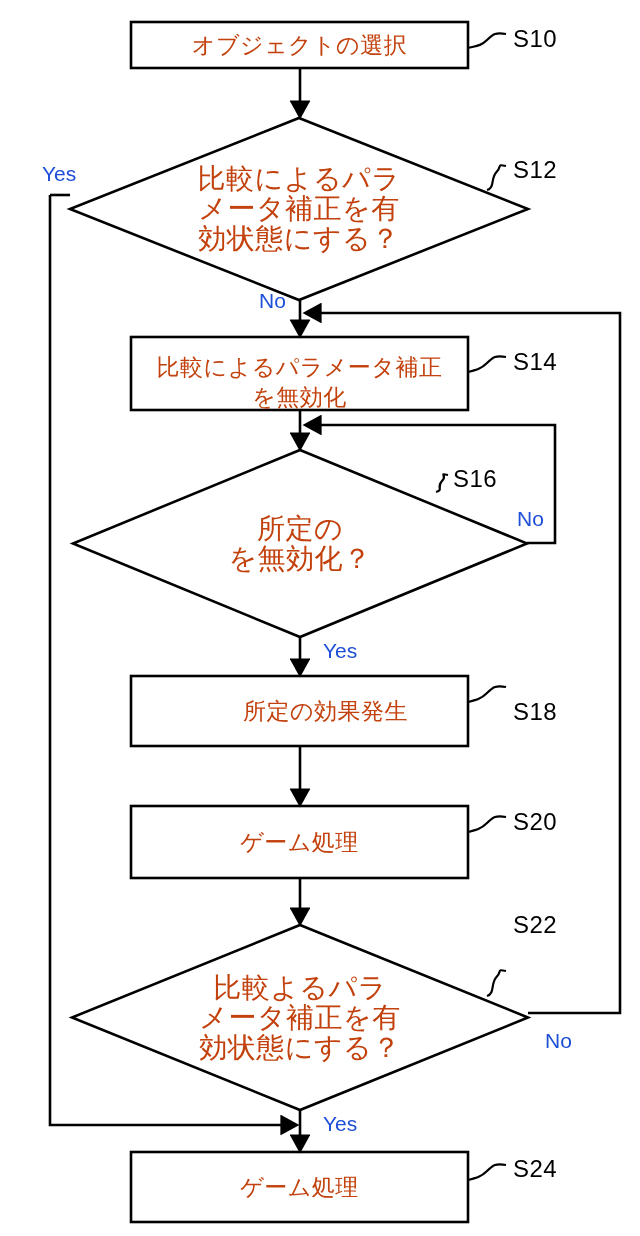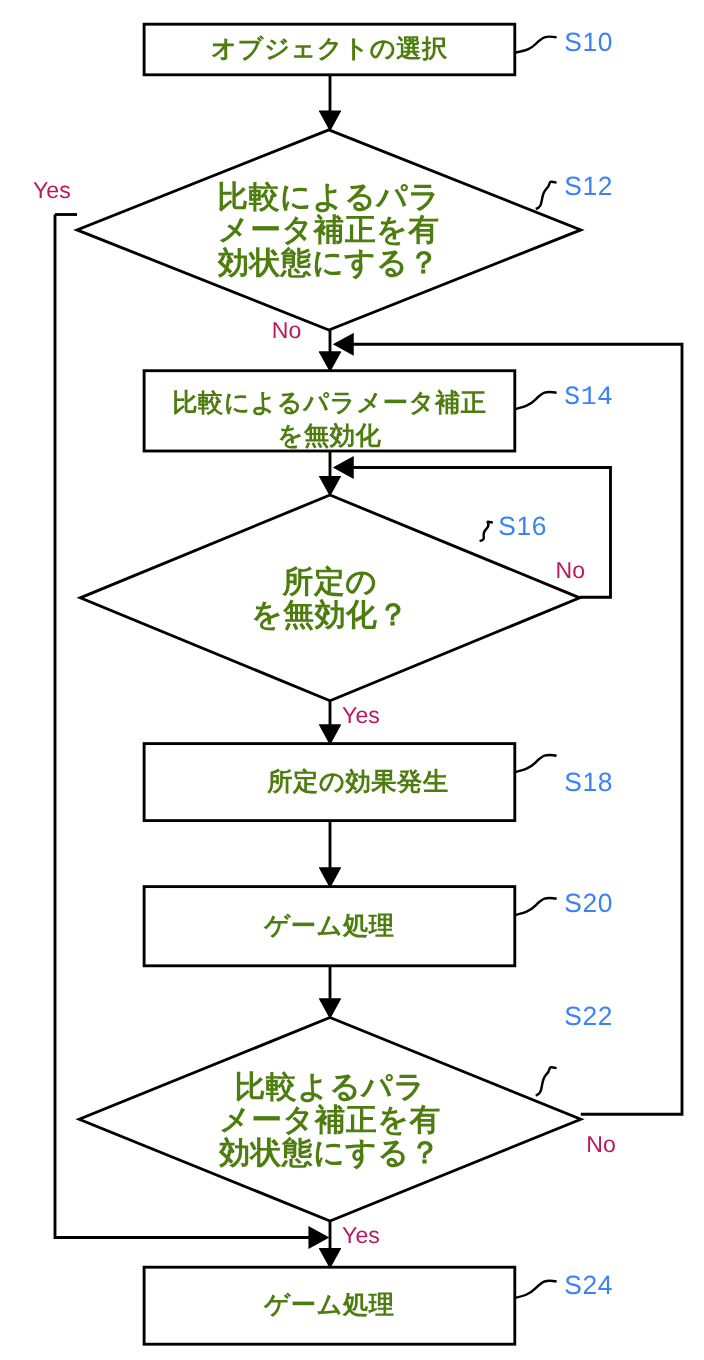--- a/index.html
+++ b/index.html
@@ -1,35 +1,34 @@
 <!DOCTYPE html>
 <html><head>
 <meta charset="utf-8">
 <style>
   html,body{margin:0;padding:0;background:#ffffff;}
   body{width:640px;height:1236px;position:relative;overflow:hidden;
        font-family:"Liberation Sans","DejaVu Sans",sans-serif;color:#000;}
   #flow{position:absolute;left:0;top:0;width:640px;height:1236px;}
   .node-label{
     position:absolute;display:flex;align-items:center;justify-content:center;
-    text-align:center;white-space:pre-line;color:#4d7c0f;
+    text-align:center;white-space:pre-line;color:#c2410c;
     font-family:"DejaVu Sans","Liberation Sans",sans-serif;
     font-size:23px;line-height:30px;letter-spacing:0.5px;
     pointer-events:none;
-    font-weight:bold;
   }
   .diamond-label{font-size:28px;line-height:30px;}
   .step-tag{
     position:absolute;font-size:24px;line-height:24px;
     font-family:"Liberation Sans","DejaVu Sans",sans-serif;
-    letter-spacing:0.5px;color:#3b82f6;
+    letter-spacing:0.5px;color:#000000;
   }
   .edge-label{
     position:absolute;font-size:21px;line-height:21px;
-    font-family:"Liberation Sans","DejaVu Sans",sans-serif;color:#be185d;
+    font-family:"Liberation Sans","DejaVu Sans",sans-serif;color:#1d4ed8;margin-left:12px;
   }
 </style>
 </head>
 <body>
 
 <svg id="flow" viewBox="0 0 640 1236">
   <defs>
     <marker id="arrow" viewBox="0 0 12 12" refX="9" refY="6" markerWidth="8" markerHeight="8" orient="auto-start-reverse">
       <path d="M 0 0 L 11 6 L 0 12 z" fill="#000"></path>
     </marker>
@@ -82,21 +81,21 @@
     <div class="node-label" style="left: 131px; top: 676px; width: 389px; height: 70px;">所定の効果発生</div>
     <div class="node-label" style="left: 131px; top: 806px; width: 337px; height: 72px;">ゲーム処理</div>
     <div class="node-label diamond-label" style="left: 72px; top: 925px; width: 456px; height: 185px;">比較よるパラ
 メータ補正を有
 効状態にする？</div>
     <div class="node-label" style="left: 131px; top: 1152px; width: 337px; height: 70px;">ゲーム処理</div>
   </div>
 <div id="tags">
     <div class="step-tag" style="left: 513px; top: 27px;">S10</div>
     <div class="step-tag" style="left: 513px; top: 158px;">S12</div>
-    <div class="step-tag" style="left: 513px; top: 350px; font-family: Liberation Mono, monospace;">S14</div>
+    <div class="step-tag" style="left: 513px; top: 350px;">S14</div>
     <div class="step-tag" style="left: 453px; top: 467px;">S16</div>
     <div class="step-tag" style="left: 513px; top: 700px;">S18</div>
     <div class="step-tag" style="left: 513px; top: 810px;">S20</div>
     <div class="step-tag" style="left: 513px; top: 913px;">S22</div>
     <div class="step-tag" style="left: 513px; top: 1157px; text-align: right;">S24</div>
   </div>
 <div id="edgelabels">
     <div class="edge-label" style="left: 30px; top: 163px;">Yes</div>
     <div class="edge-label" style="left: 247px; top: 290px;">No</div>
     <div class="edge-label" style="left: 505px; top: 508px;">No</div>

